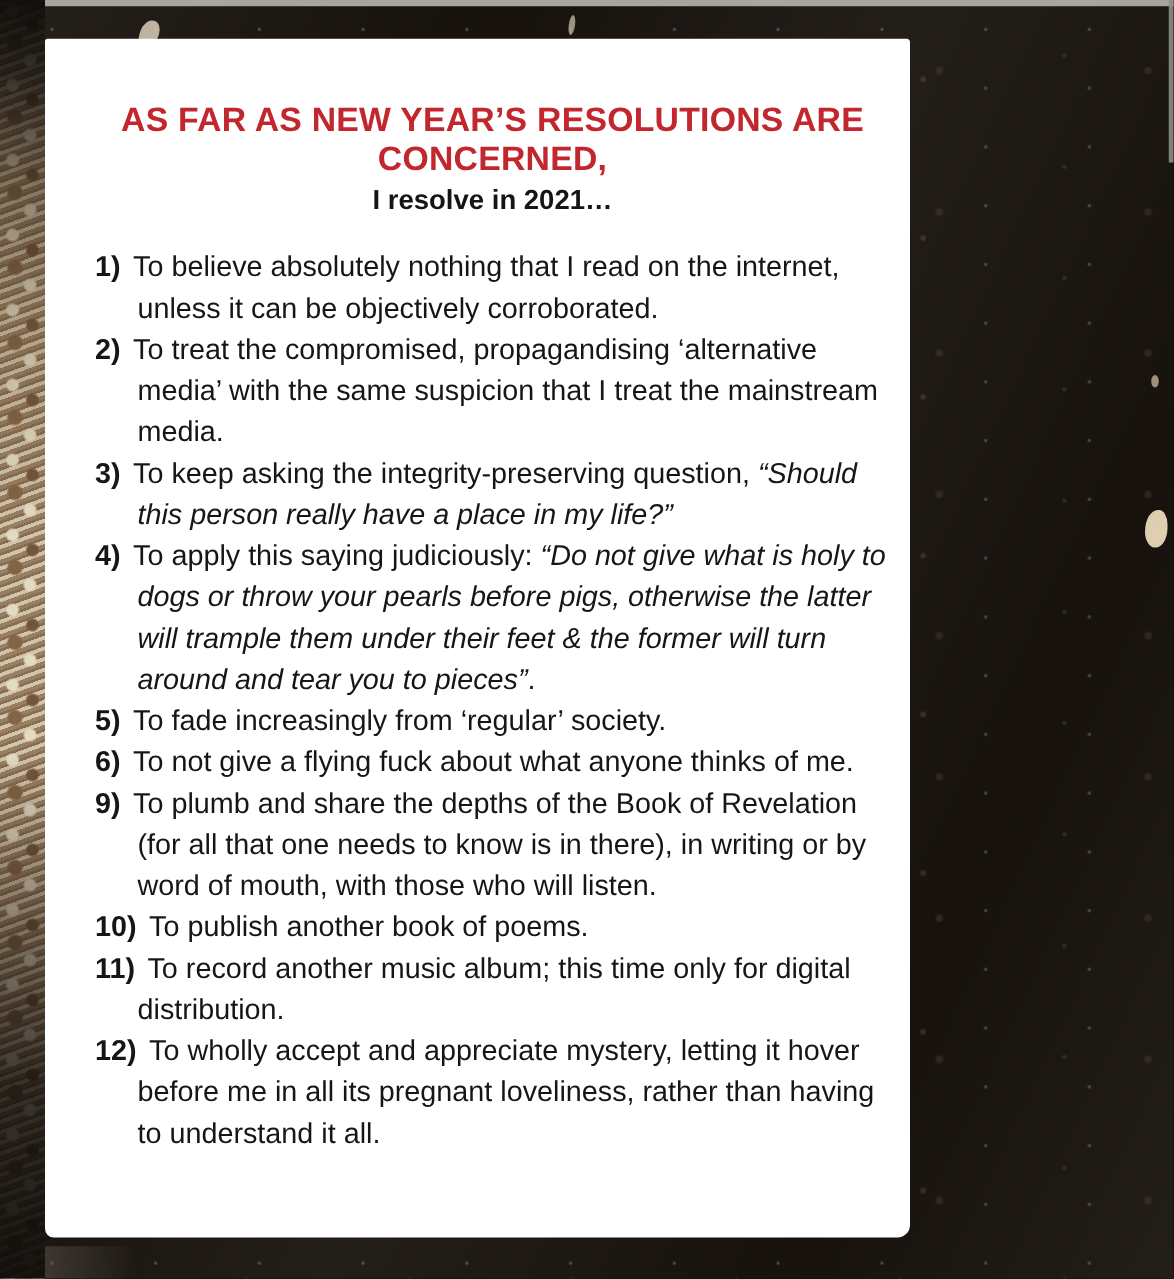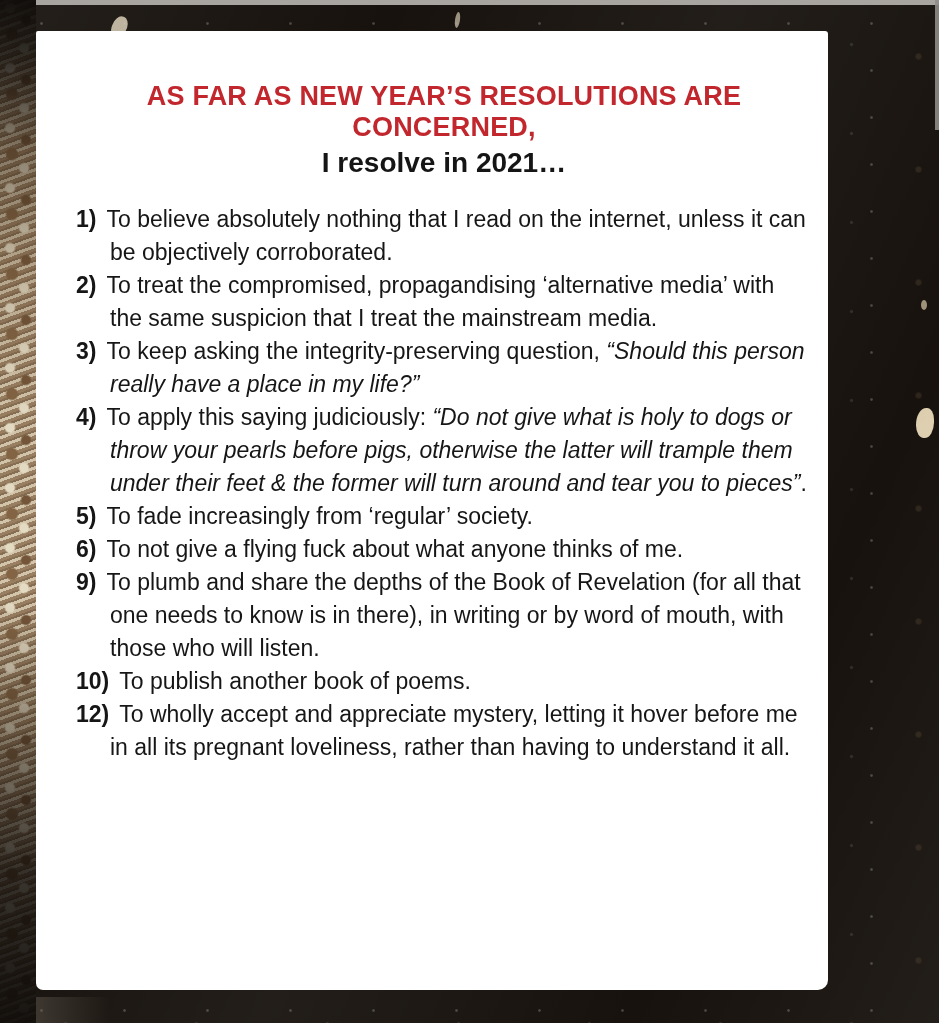--- a/index.html
+++ b/index.html
@@ -54,35 +54,35 @@
   .blob-top-a{left:112px;top:16px;width:15px;height:22px;background:#cfc4ae;
     border-radius:55% 45% 60% 40%;transform:rotate(18deg);opacity:.9;}
   .blob-top-b{left:455px;top:12px;width:5px;height:16px;background:#bdb29c;
     border-radius:50%;transform:rotate(8deg);opacity:.8;}
   .blob-right-a{left:916px;top:408px;width:18px;height:30px;background:#e8d9b8;
     border-radius:60% 40% 55% 45%;opacity:.95;}
   .blob-right-b{left:921px;top:300px;width:6px;height:10px;background:#d8c8a8;
     border-radius:50%;opacity:.7;}
   
   .page{
-    position:absolute;left:36px;top:31px;width:792px;height:959px;
+    position:absolute;left:36px;top:31px;width:692px;height:959px;
     background:#ffffff;
     border-radius:2px 3px 10px 7px;
     box-sizing:border-box;
     padding:50px 16px 0 40px;
   }
   .page-title{
     text-align:center;
     font-size:27px;font-weight:700;letter-spacing:.2px;
     color:#c1272d;
     margin:0 0 4px 0;
   }
   .page-subtitle{
     text-align:center;
-    font-size:28px;font-weight:700;color:#151515;
+    font-size:22px;font-weight:700;color:#151515;
     margin:0;
   }
   .res-list{
     margin-top:24px;
     font-size:23px;line-height:33px;color:#161616;
   }
   .res-item{
     padding-left:34px;text-indent:-34px; 
   }
   .res-item .num{font-weight:700;margin-right:10px;}
@@ -117,19 +117,20 @@
   <div class="res-item"><span class="num">5)</span><span class="txt"><span>To fade increasingly from ‘regular’ society.</span></span></div>
 
   <div class="res-item"><span class="num">6)</span><span class="txt"><span>To not give a flying fuck about what anyone thinks of me.</span></span></div>
 
 
 
   <div class="res-item"><span class="num">9)</span><span class="txt"><span>To plumb and share the depths of the Book of Revelation (for all that one needs to know is in there), in writing or by word of mouth, with those who will listen.</span></span></div>
 
   <div class="res-item"><span class="num">10)</span><span class="txt"><span>To publish another book of poems.</span></span></div>
 
+  <div class="res-item"><span class="num">11)</span><span class="txt"><span>To record another music album; this time only for digital distribution.</span></span></div>
 
   <div class="res-item"><span class="num">12)</span><span class="txt"><span>To wholly accept and appreciate mystery, letting it hover before me in all its pregnant loveliness, rather than having to understand it all.</span></span></div>
 
 
 </div>
   </div>
 </div>
 
 </body></html>

